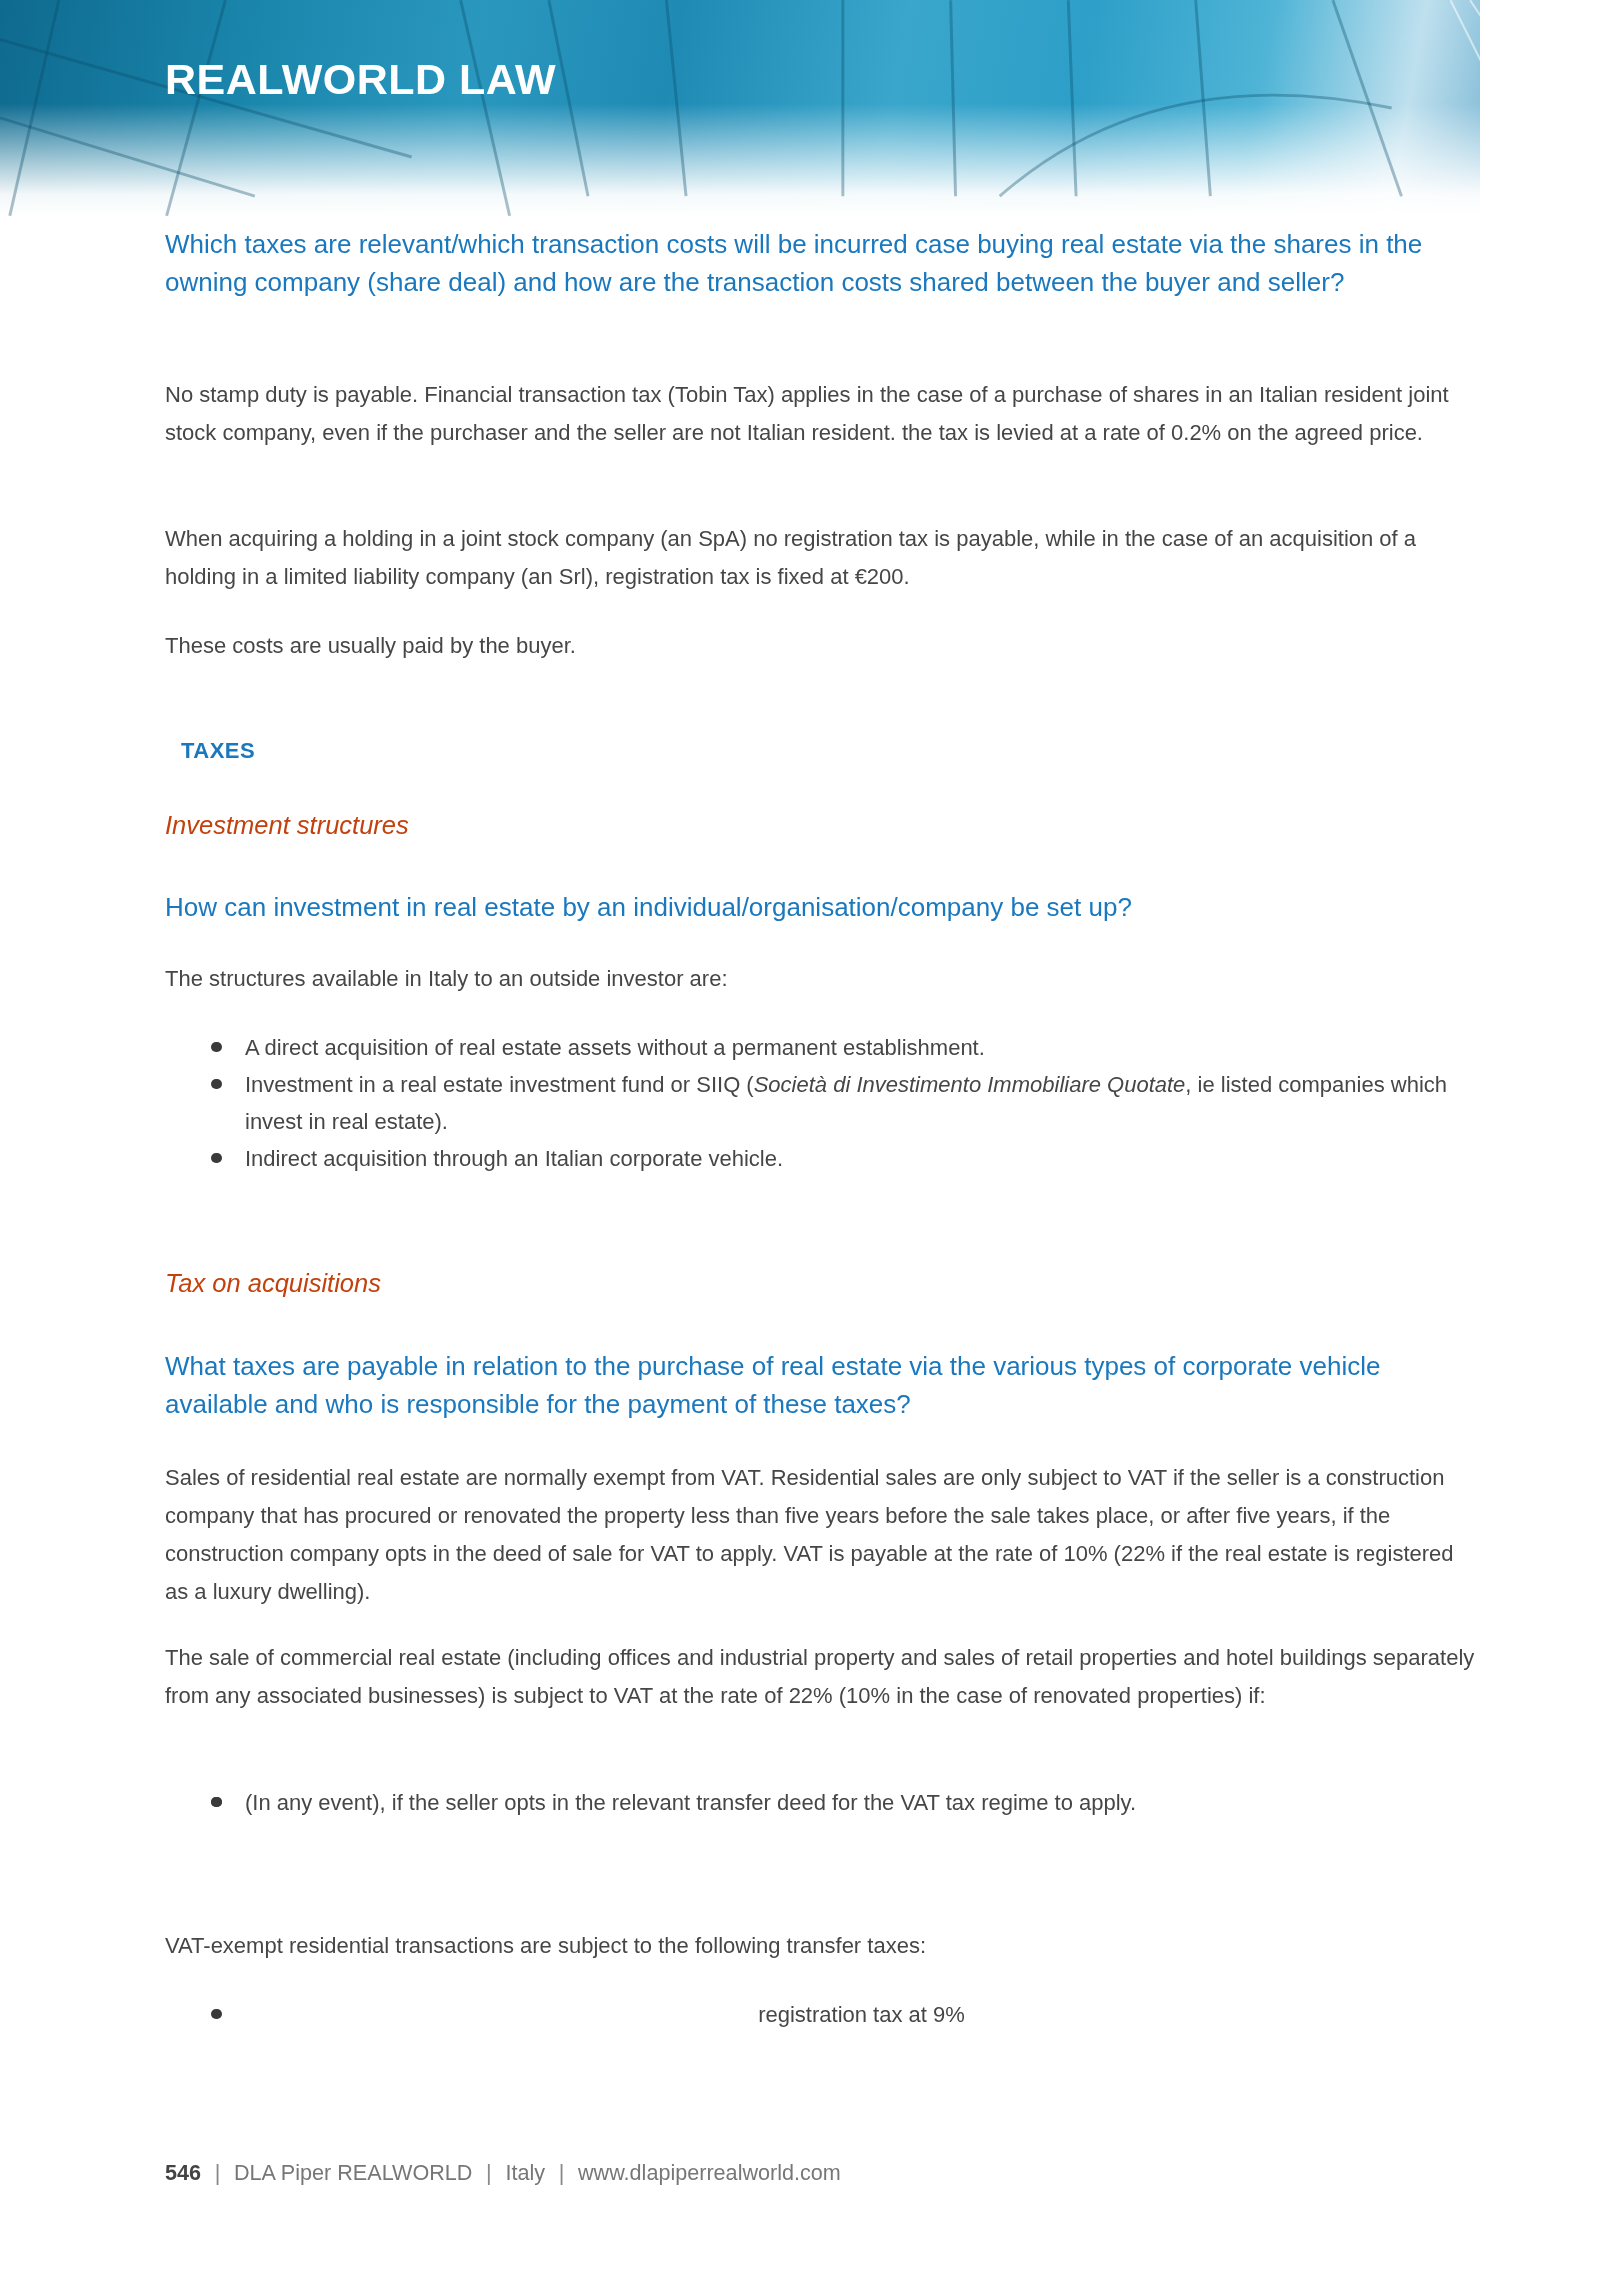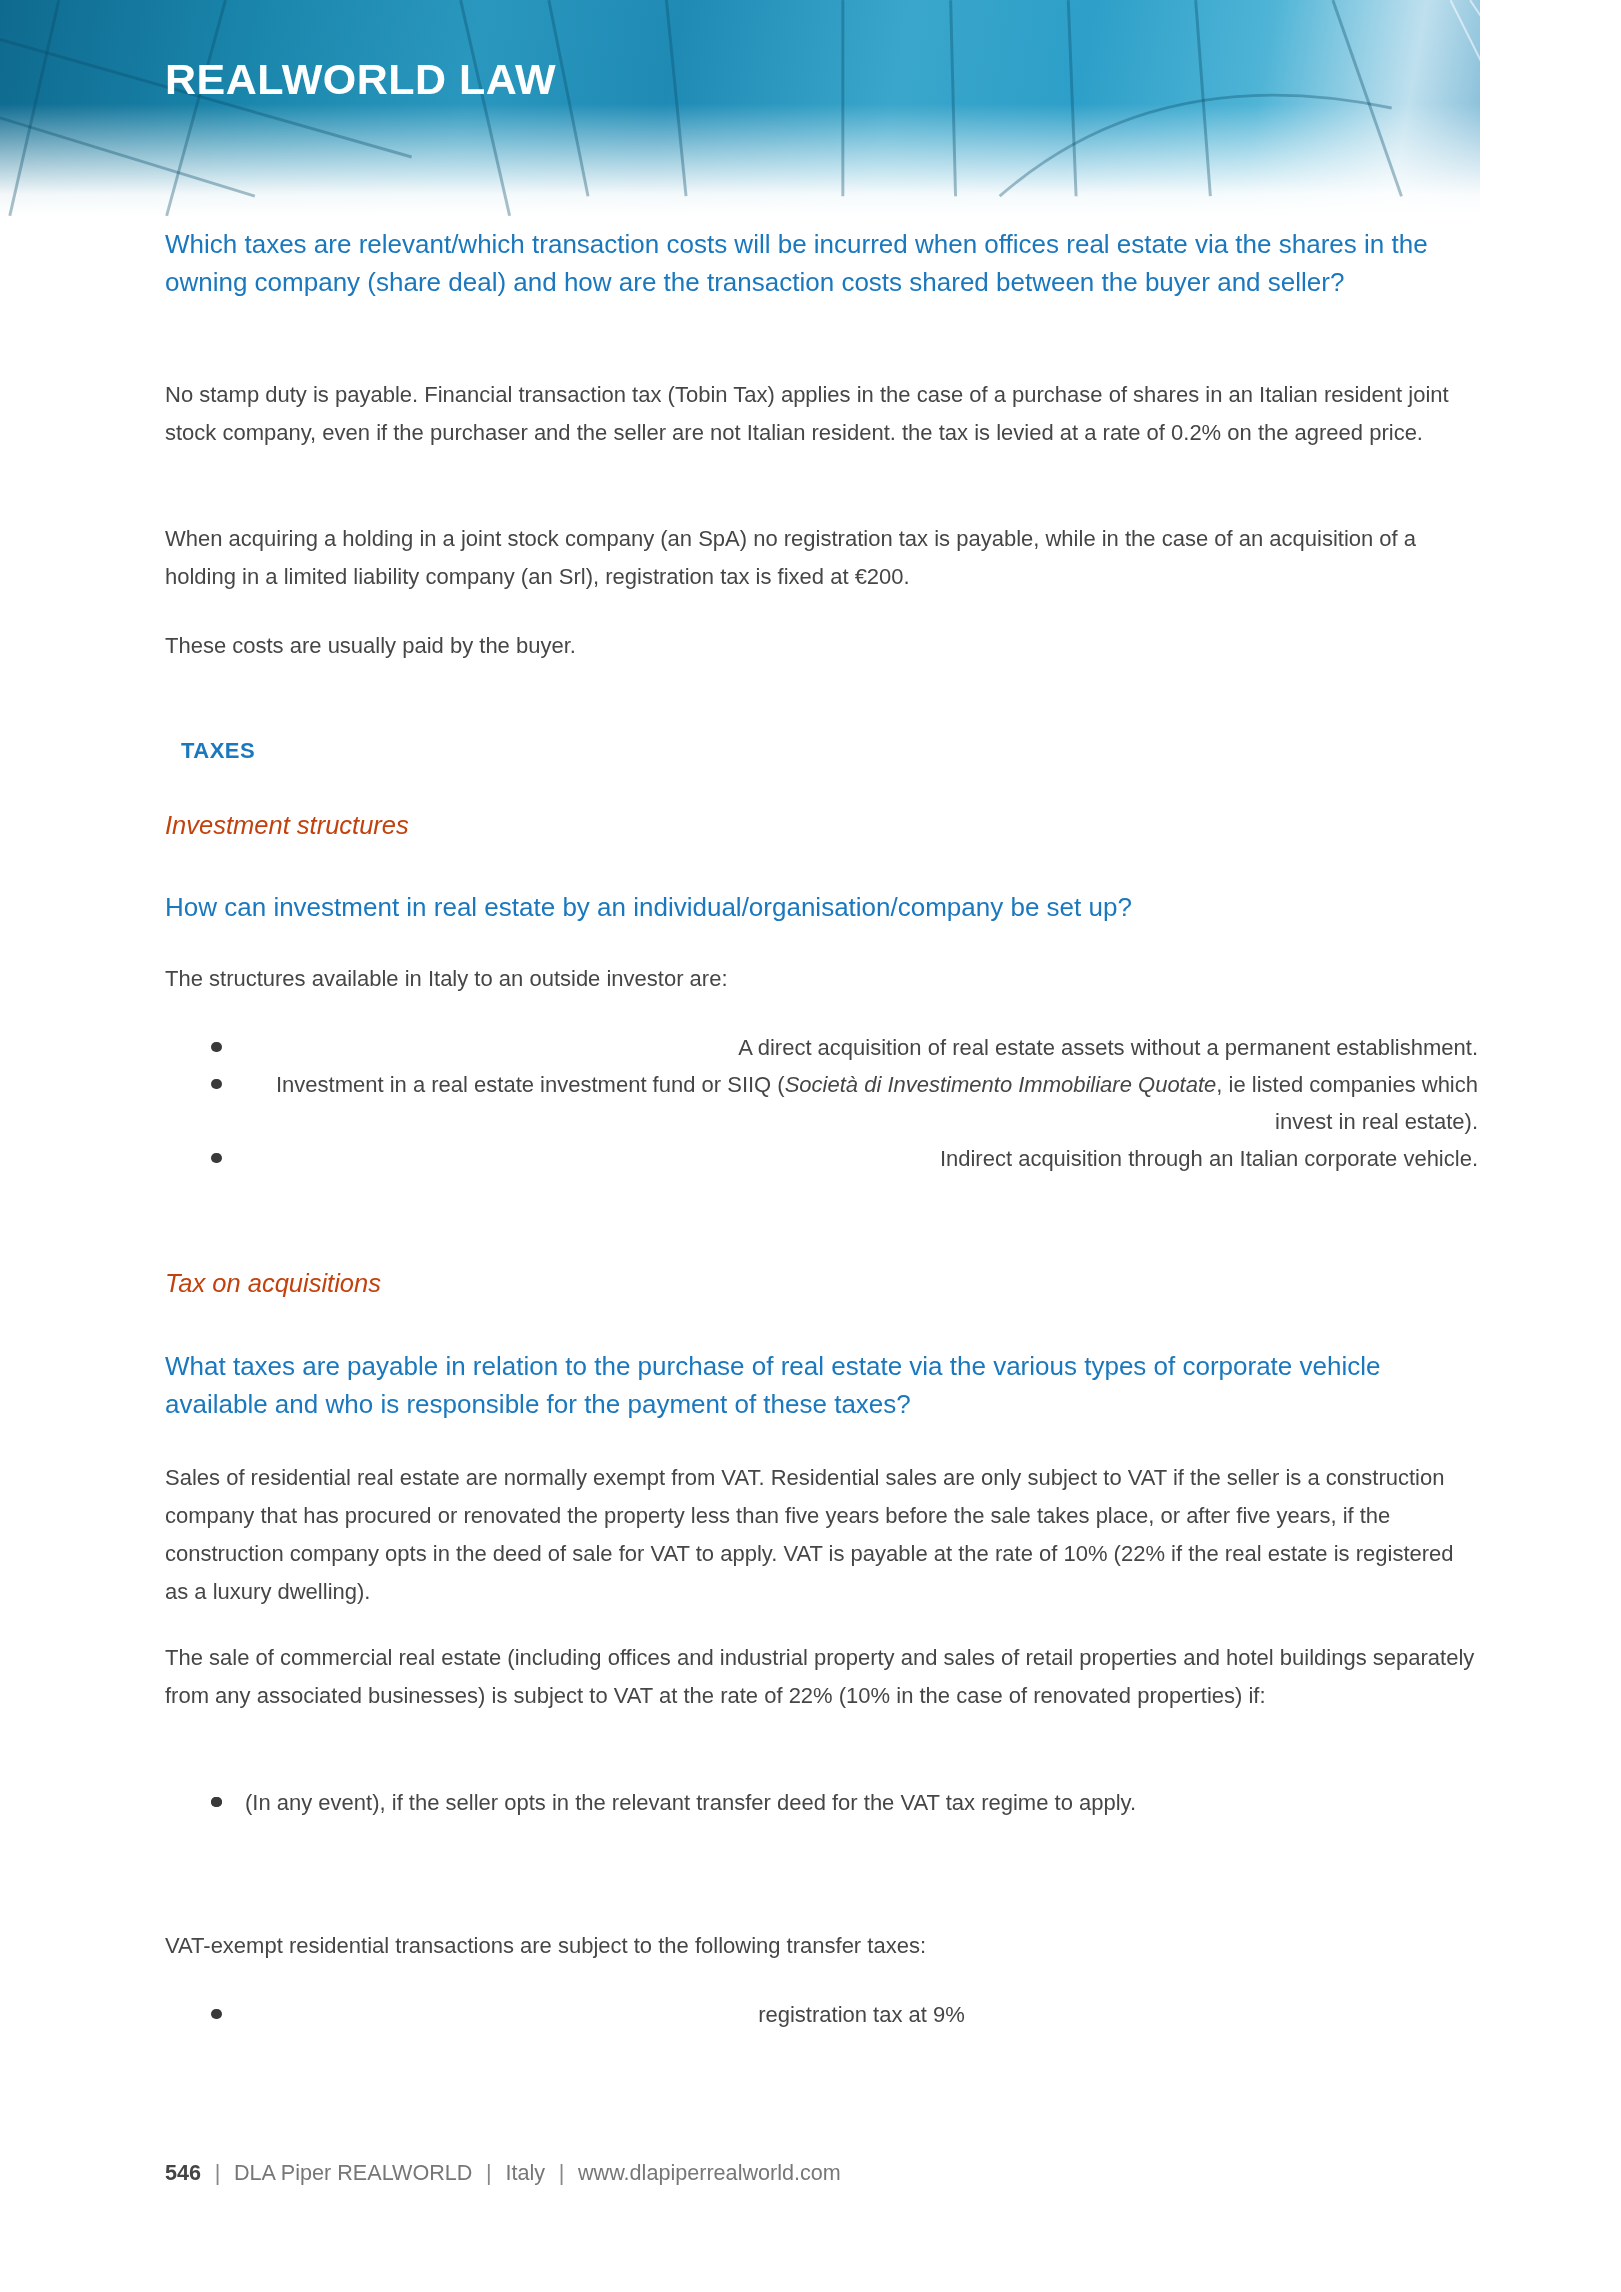--- a/index.html
+++ b/index.html
@@ -52,35 +52,35 @@
     </g>
     <g stroke="#ffffff" stroke-opacity="0.55" stroke-width="2" fill="none">
       <line x1="1480" y1="0" x2="1580" y2="200"></line>
       <line x1="1500" y1="0" x2="1620" y2="180"></line>
       <line x1="1555" y1="0" x2="1640" y2="110"></line>
     </g>
   </svg>
   <div class="title">REALWORLD LAW</div>
 </div>
 
-<div class="blk q" style="top:225px;">Which taxes are relevant/which transaction costs will be incurred when offices real estate via the shares in the owning company (share deal) and how are the transaction costs shared between the buyer and seller?</div>
+<div class="blk q" style="top:225px;">Which taxes are relevant/which transaction costs will be incurred case buying real estate via the shares in the owning company (share deal) and how are the transaction costs shared between the buyer and seller?</div>
 
 <div class="blk p" style="top:376px;">No stamp duty is payable. Financial transaction tax (Tobin Tax) applies in the case of a purchase of shares in an Italian resident joint stock company, even if the purchaser and the seller are not Italian resident. the tax is levied at a rate of 0.2% on the agreed price.</div>
 <div class="blk p" style="top:520px;">When acquiring a holding in a joint stock company (an SpA) no registration tax is payable, while in the case of an acquisition of a holding in a limited liability company (an Srl), registration tax is fixed at €200.</div>
 <div class="blk p" style="top:627px;">These costs are usually paid by the buyer.</div>
 
 <div class="blk h1" style="top:733px;">TAXES</div>
 
 <div class="blk it" style="top:809px;">Investment structures</div>
 
 <div class="blk q" style="top:888px;">How can investment in real estate by an individual/organisation/company be set up?</div>
 
 <div class="blk p" style="top:960px;">The structures available in Italy to an outside investor are:</div>
 
-<ul class="bl" style="top:1029px;text-align:right;">
+<ul class="bl" style="top:1029px;">
   <li><span class="dot"></span><span>A direct acquisition of real estate assets without a permanent establishment.</span></li>
   <li><span class="dot"></span><span>Investment in a real estate investment fund or SIIQ (</span><em>Società di Investimento Immobiliare Quotate</em><span>, ie listed companies which invest in real estate).</span></li>
   <li><span class="dot"></span><span>Indirect acquisition through an Italian corporate vehicle.</span></li>
 </ul>
 
 <div class="blk it" style="top:1267px;">Tax on acquisitions</div>
 
 <div class="blk q" style="top:1347px;">What taxes are payable in relation to the purchase of real estate via the various types of corporate vehicle available and who is responsible for the payment of these taxes?</div>
 
 <div class="blk p" style="top:1459px;">Sales of residential real estate are normally exempt from VAT. Residential sales are only subject to VAT if the seller is a construction company that has procured or renovated the property less than five years before the sale takes place, or after five years, if the construction company opts in the deed of sale for VAT to apply. VAT is payable at the rate of 10% (22% if the real estate is registered as a luxury dwelling).</div>

